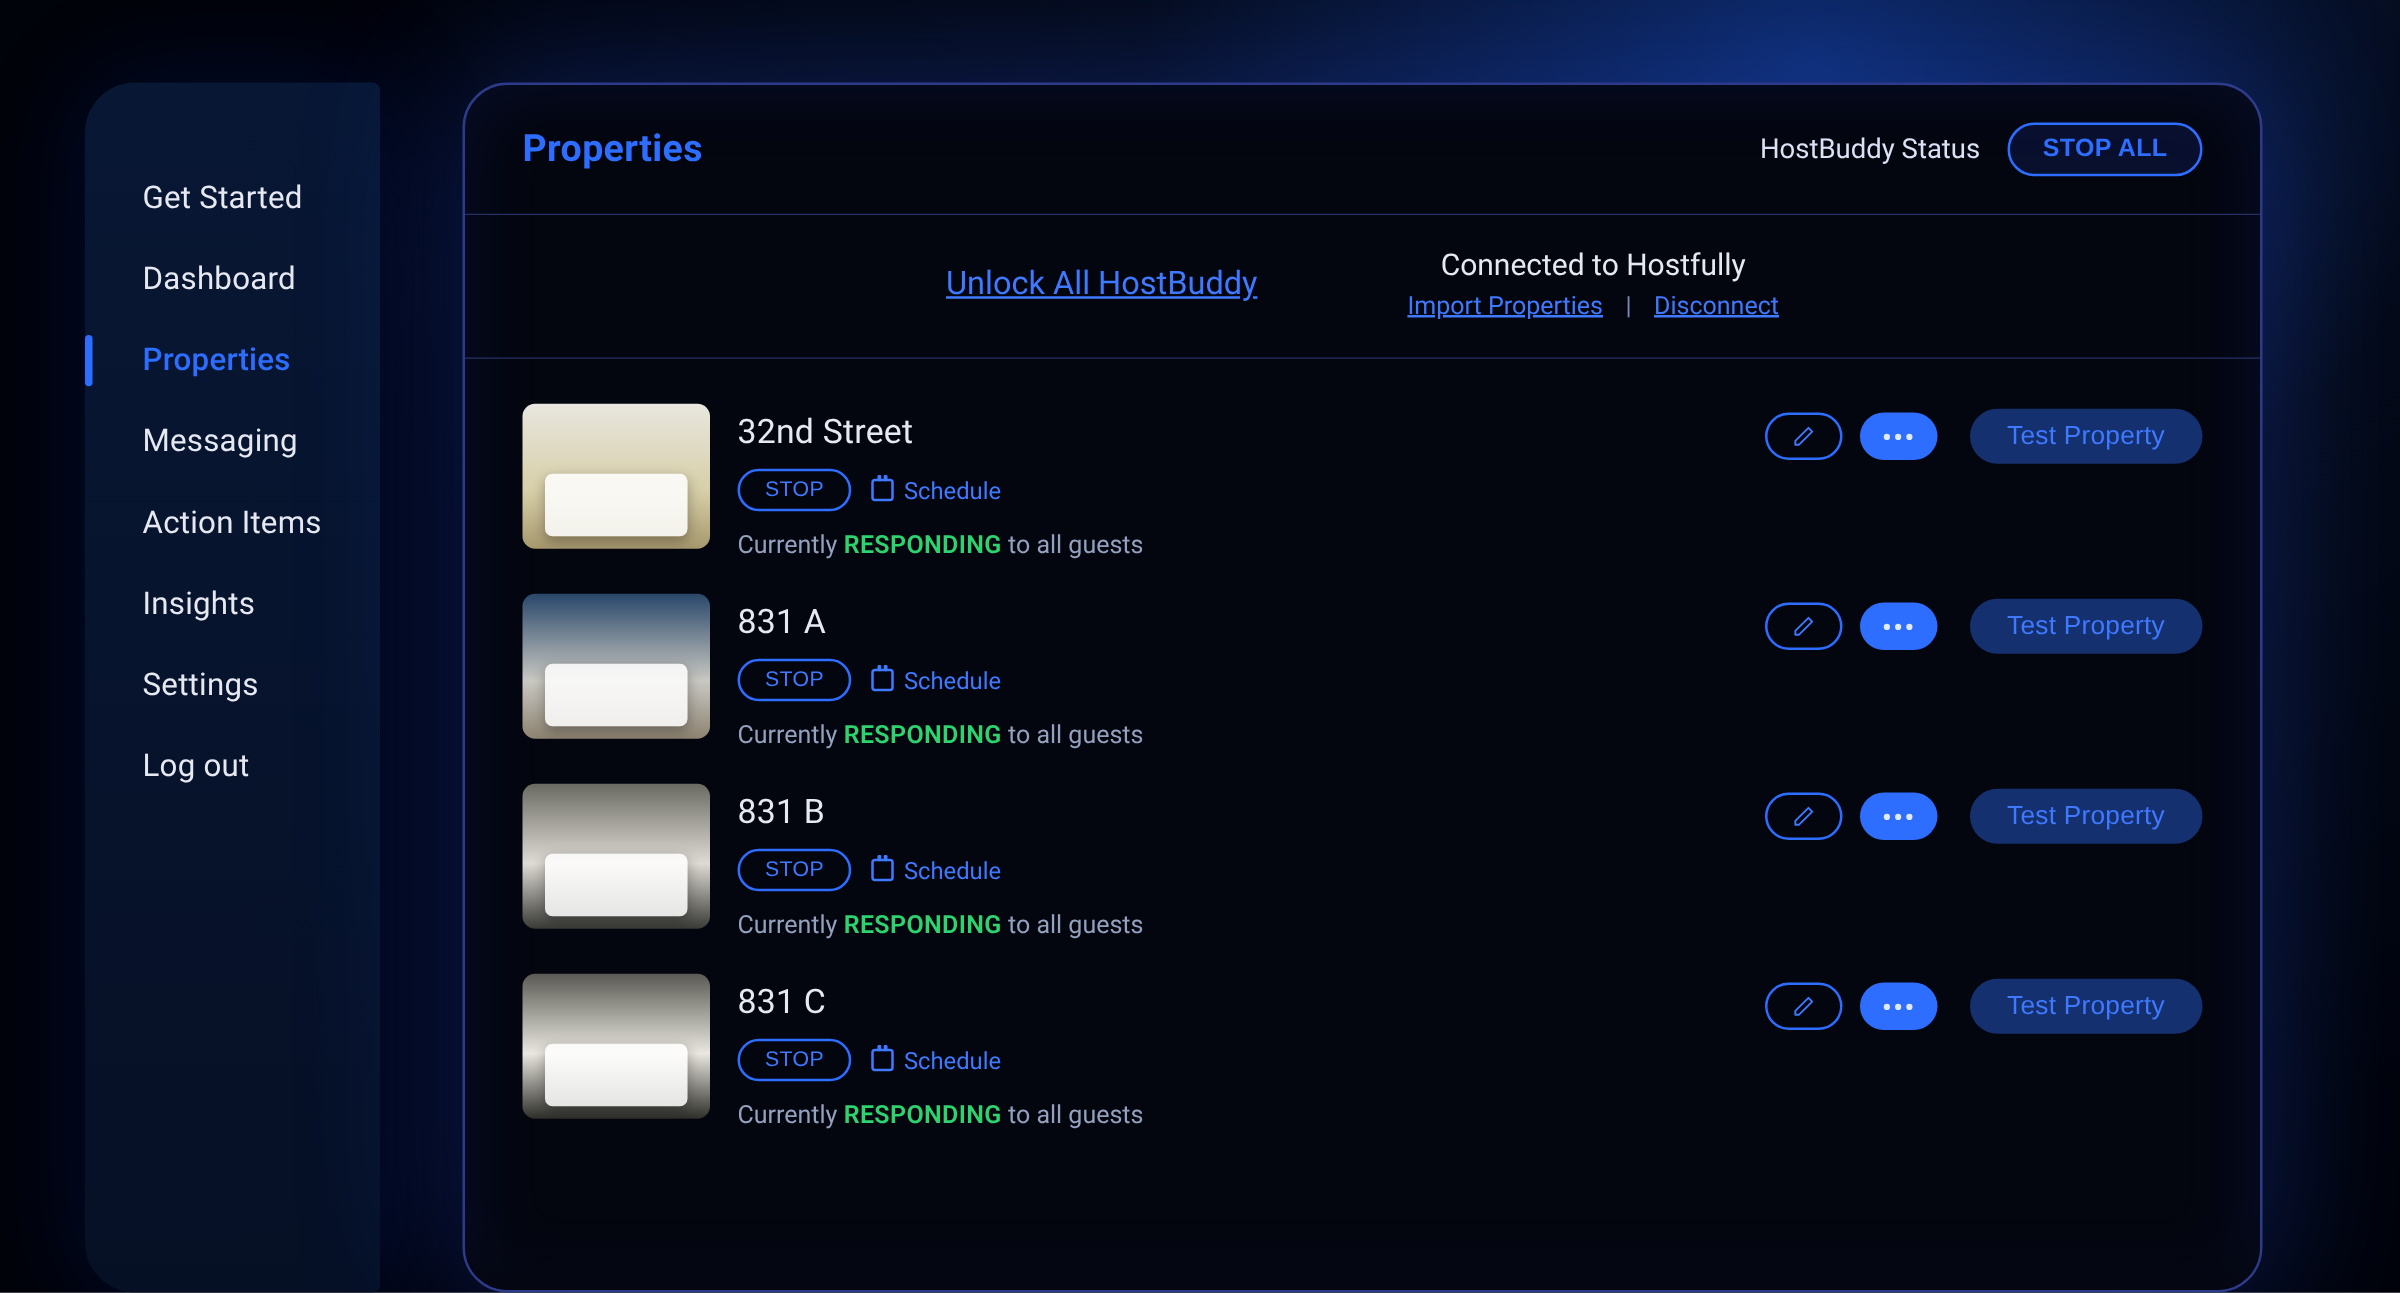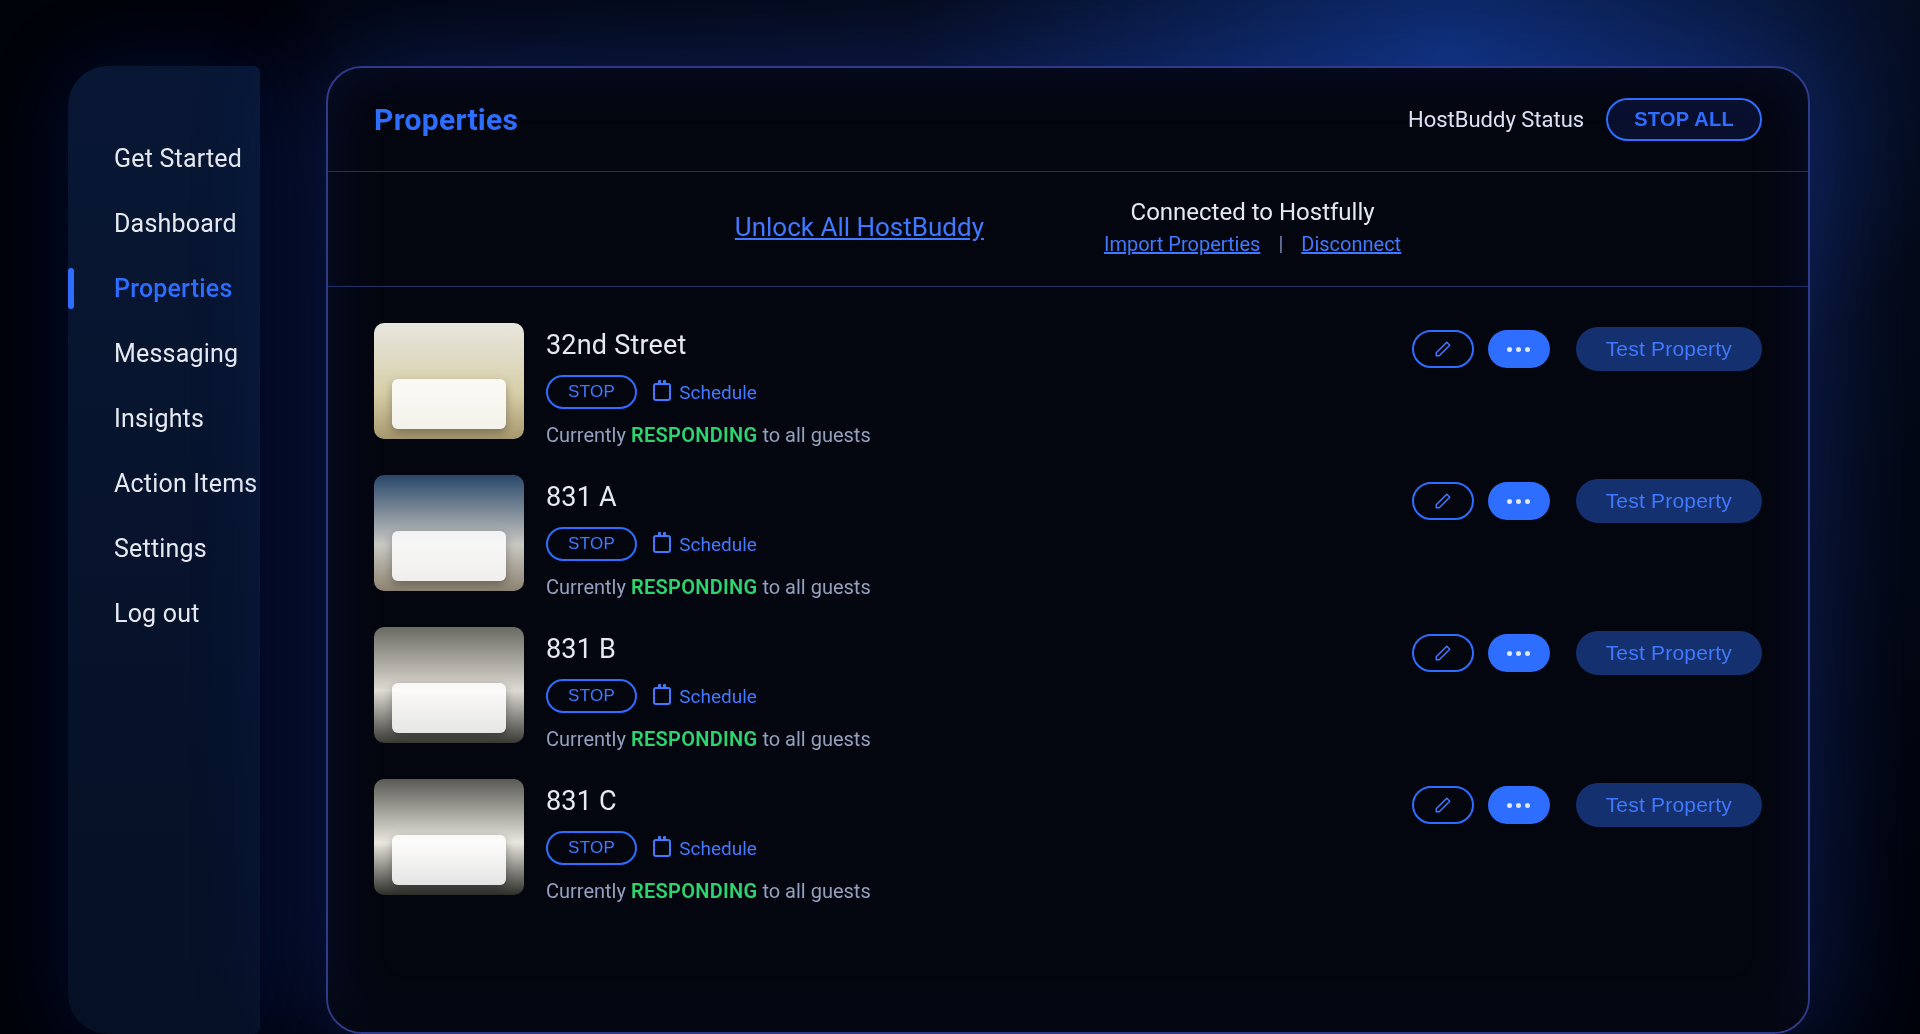--- a/index.html
+++ b/index.html
@@ -5,21 +5,21 @@
   * { box-sizing: border-box; margin: 0; padding: 0; }
   html, body { width: 1920px; height: 1034px; overflow: hidden; font-family: -apple-system, "Segoe UI", Roboto, Arial, sans-serif; }
   body {
     background: radial-gradient(1200px 900px at 1450px 50px, #0d2a6a 0%, #040916 45%, #01030a 100%);
     color: #c7d0dc;
   }
   .app { display: flex; width: 100%; height: 100%; padding: 66px 110px 0 68px; }
 
   
   .sidebar {
-    width: 192px;
+    width: 236px;
     background: linear-gradient(180deg, #081734 0%, #061025 100%);
     border-radius: 40px 6px 6px 40px;
     padding: 60px 0 40px 0;
     position: relative;
     box-shadow: 0 0 80px rgba(0,40,160,0.25);
   }
   .side-item {
     display: flex;
     align-items: center;
     padding: 18px 0 18px 46px;
@@ -189,24 +189,24 @@
     <div class="side-item">
         <span>Dashboard</span>
       </div>
     <div class="side-item active">
         <span>Properties</span>
       </div>
     <div class="side-item">
         <span>Messaging</span>
       </div>
     <div class="side-item">
+        <span>Action Items</span>
+      </div>
+    <div class="side-item">
         <span>Insights</span>
-      </div>
-    <div class="side-item">
-        <span>Action Items</span>
       </div>
     <div class="side-item">
         <span>Settings</span>
       </div>
     <div class="side-item">
         <span>Log out</span>
       </div>
   </nav>
 
   <main class="panel">

